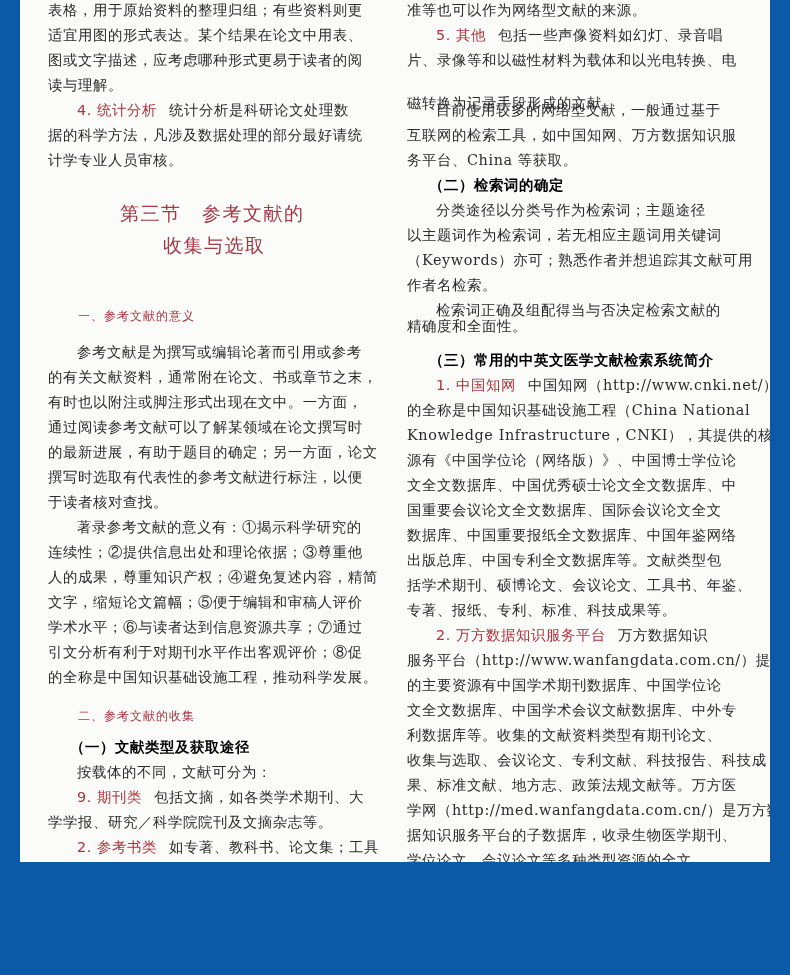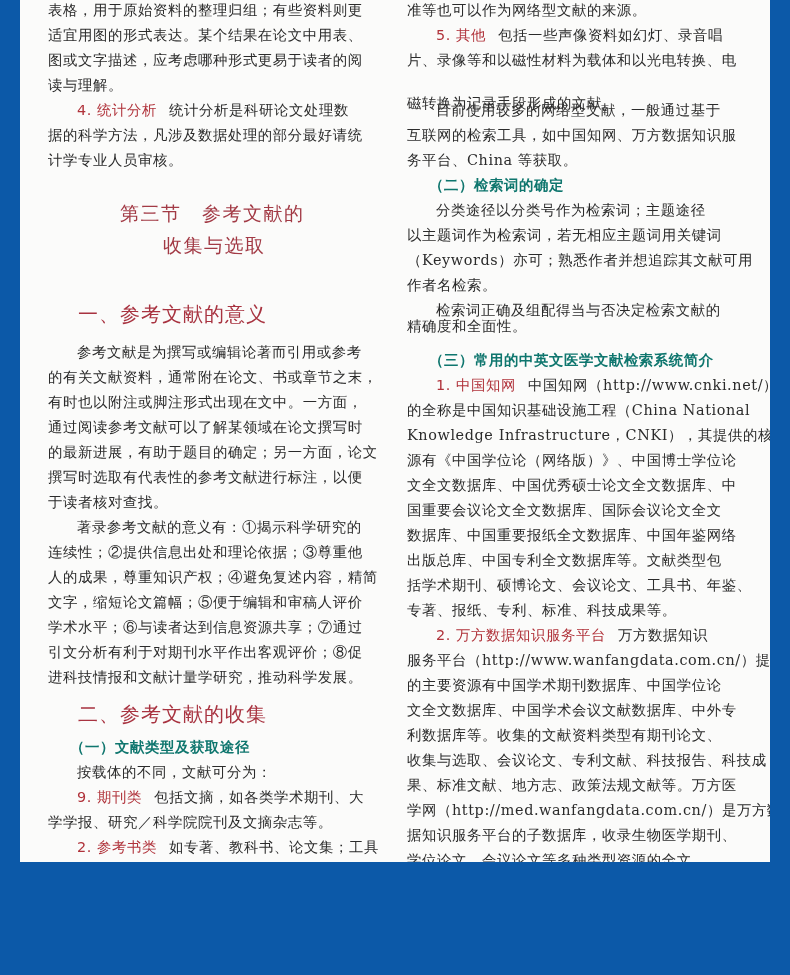--- a/index.html
+++ b/index.html
@@ -33,26 +33,26 @@
     color: #2b2b2b;
     letter-spacing: 0.6px;
   }
   .indent { padding-left: 29px; }
   .red {
     color: #b0323a;
     font-family: "DejaVu Sans", "Liberation Sans", sans-serif;
   }
   .h-sec {
     color: #a83340;
-    font-family: Liberation Mono, monospace;
-    font-size: 20px;
+    font-family: Liberation Serif, serif;
+    font-size: 12px;
     letter-spacing: 1px;
   }
   .h-sub {
-    color: #0f766e;
+    color: #000000;
     font-size: 14.4px;
     font-weight: bold;
     font-family: Liberation Serif, serif;
   }
   .chapter-title {
     position: absolute;
     color: #a23a45;
     font-family: "DejaVu Sans", "Liberation Sans", sans-serif;
     font-size: 19px;
     letter-spacing: 1.5px;
@@ -89,21 +89,21 @@
     <div class="line" style="top:440px">的最新进展，有助于题目的确定；另一方面，论文</div>
     <div class="line" style="top:465px">撰写时选取有代表性的参考文献进行标注，以便</div>
     <div class="line" style="top:490px">于读者核对查找。</div>
 
     <div class="line indent" style="top:515px">著录参考文献的意义有：①揭示科学研究的</div>
     <div class="line" style="top:540px">连续性；②提供信息出处和理论依据；③尊重他</div>
     <div class="line" style="top:565px">人的成果，尊重知识产权；④避免复述内容，精简</div>
     <div class="line" style="top:590px">文字，缩短论文篇幅；⑤便于编辑和审稿人评价</div>
     <div class="line" style="top:615px">学术水平；⑥与读者达到信息资源共享；⑦通过</div>
     <div class="line" style="top:640px">引文分析有利于对期刊水平作出客观评价；⑧促</div>
-    <div class="line" style="top:665px">进科技情报和文献计量学研究，推动科学发展。</div>
+    <div class="line" style="top:665px">的全称是中国知识基础设施工程，推动科学发展。</div>
 
     <div class="line h-sec" style="top:704px; left:30px">二、参考文献的收集</div>
     <div class="line h-sub" style="top:735px; left:22px">（一）文献类型及获取途径</div>
     <div class="line indent" style="top:760px">按载体的不同，文献可分为：</div>
     <div class="line indent" style="top:785px">
       <span class="red lbl">9. 期刊类</span><span>包括文摘，如各类学术期刊、大</span>
     </div>
     <div class="line" style="top:810px">学学报、研究／科学院院刊及文摘杂志等。</div>
     <div class="line indent" style="top:835px">
       <span class="red lbl">2. 参考书类</span><span>如专著、教科书、论文集；工具</span>

